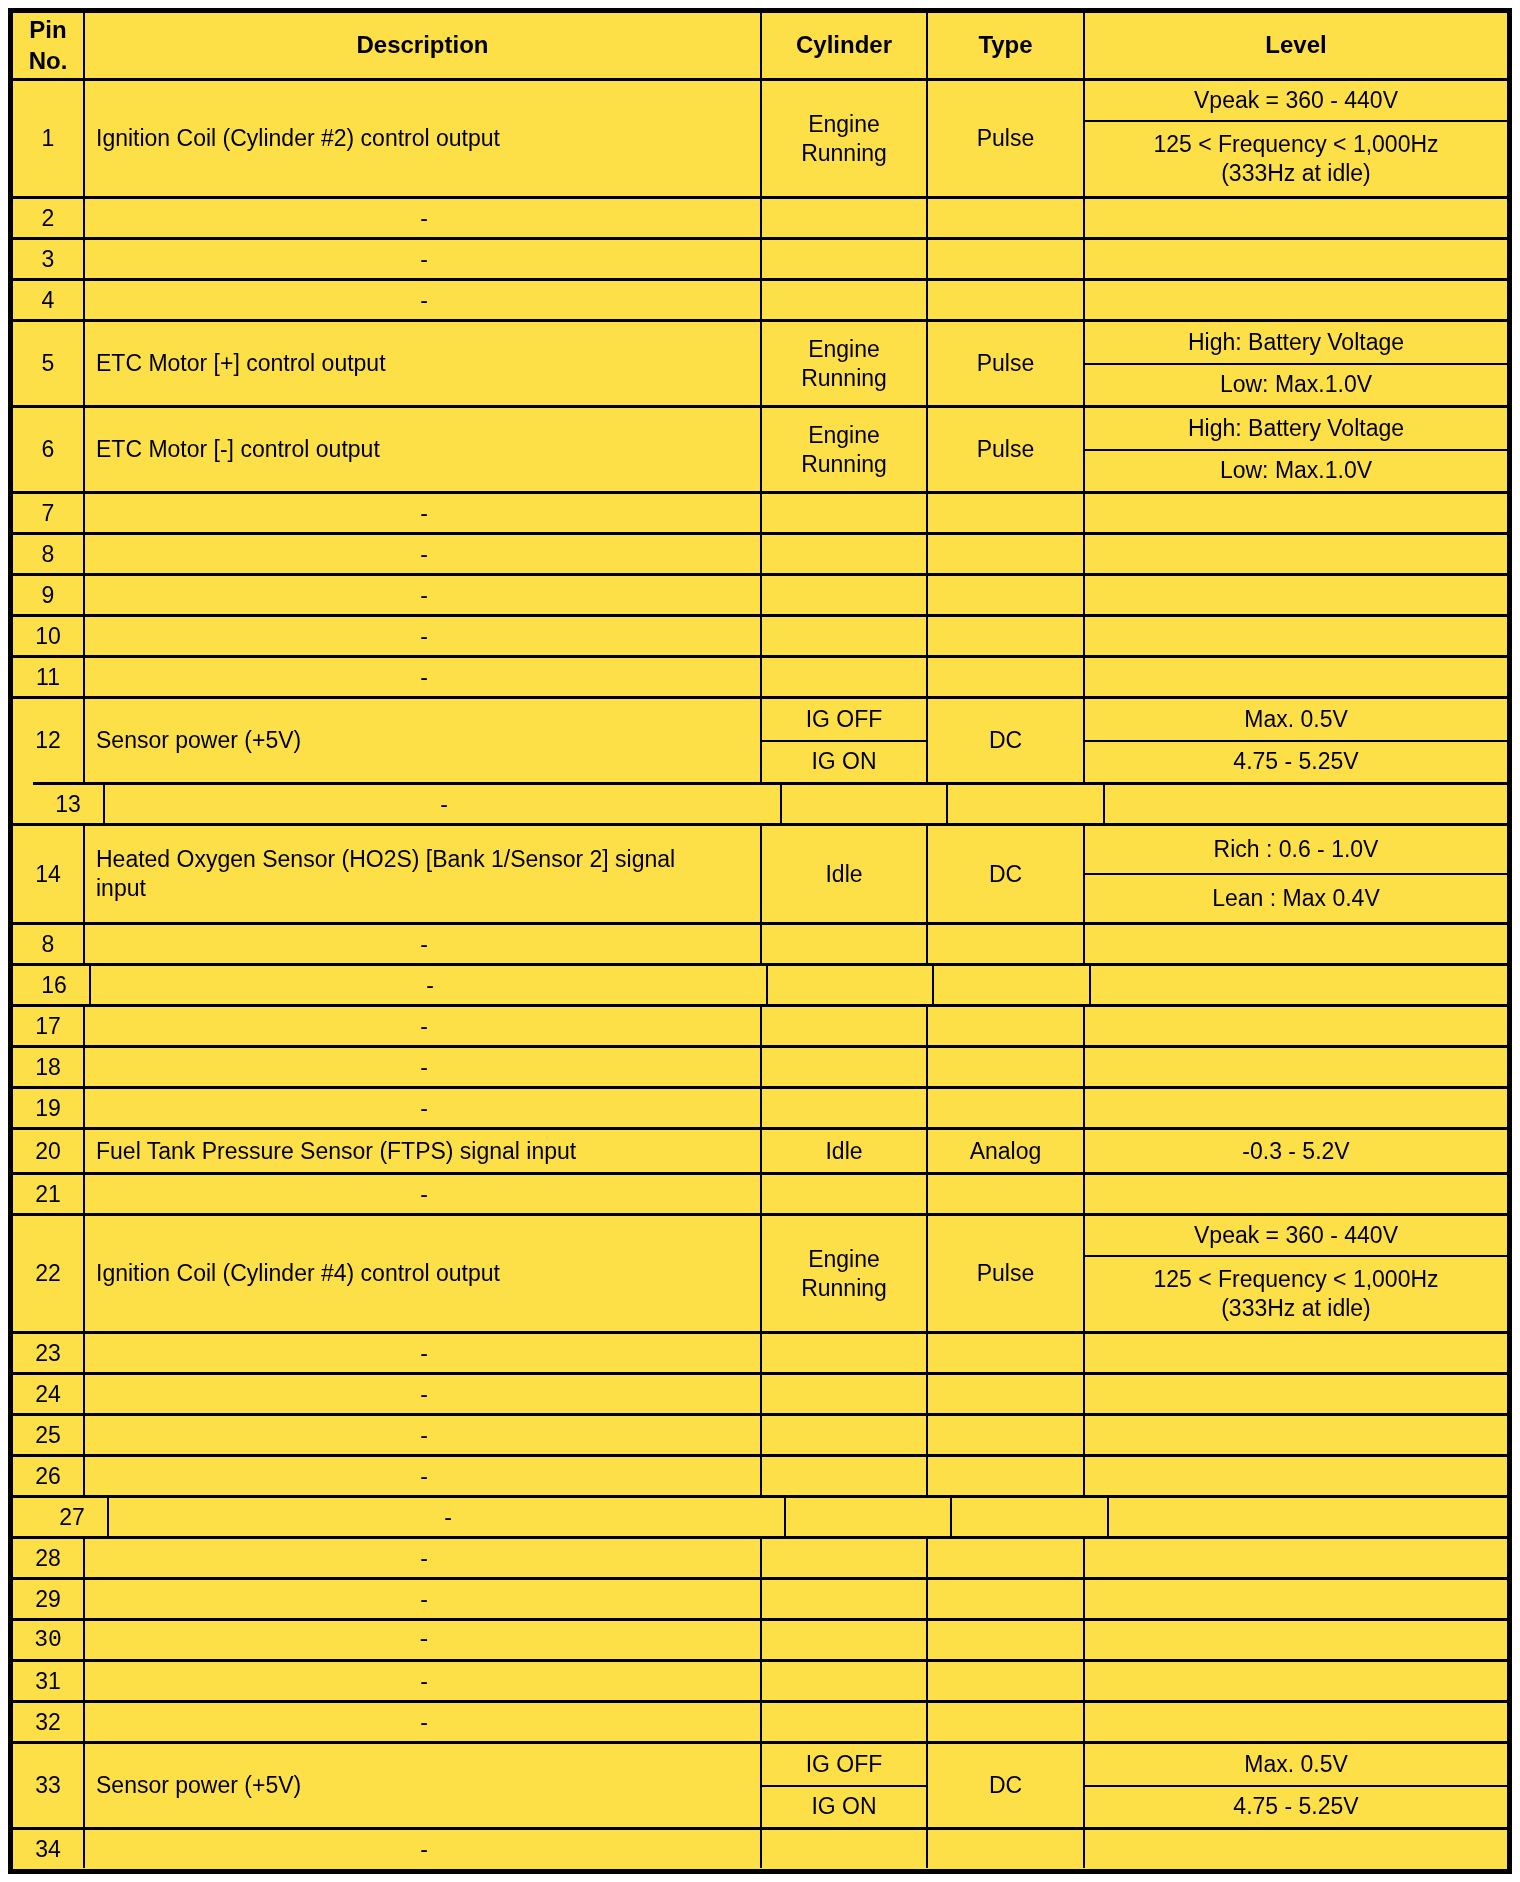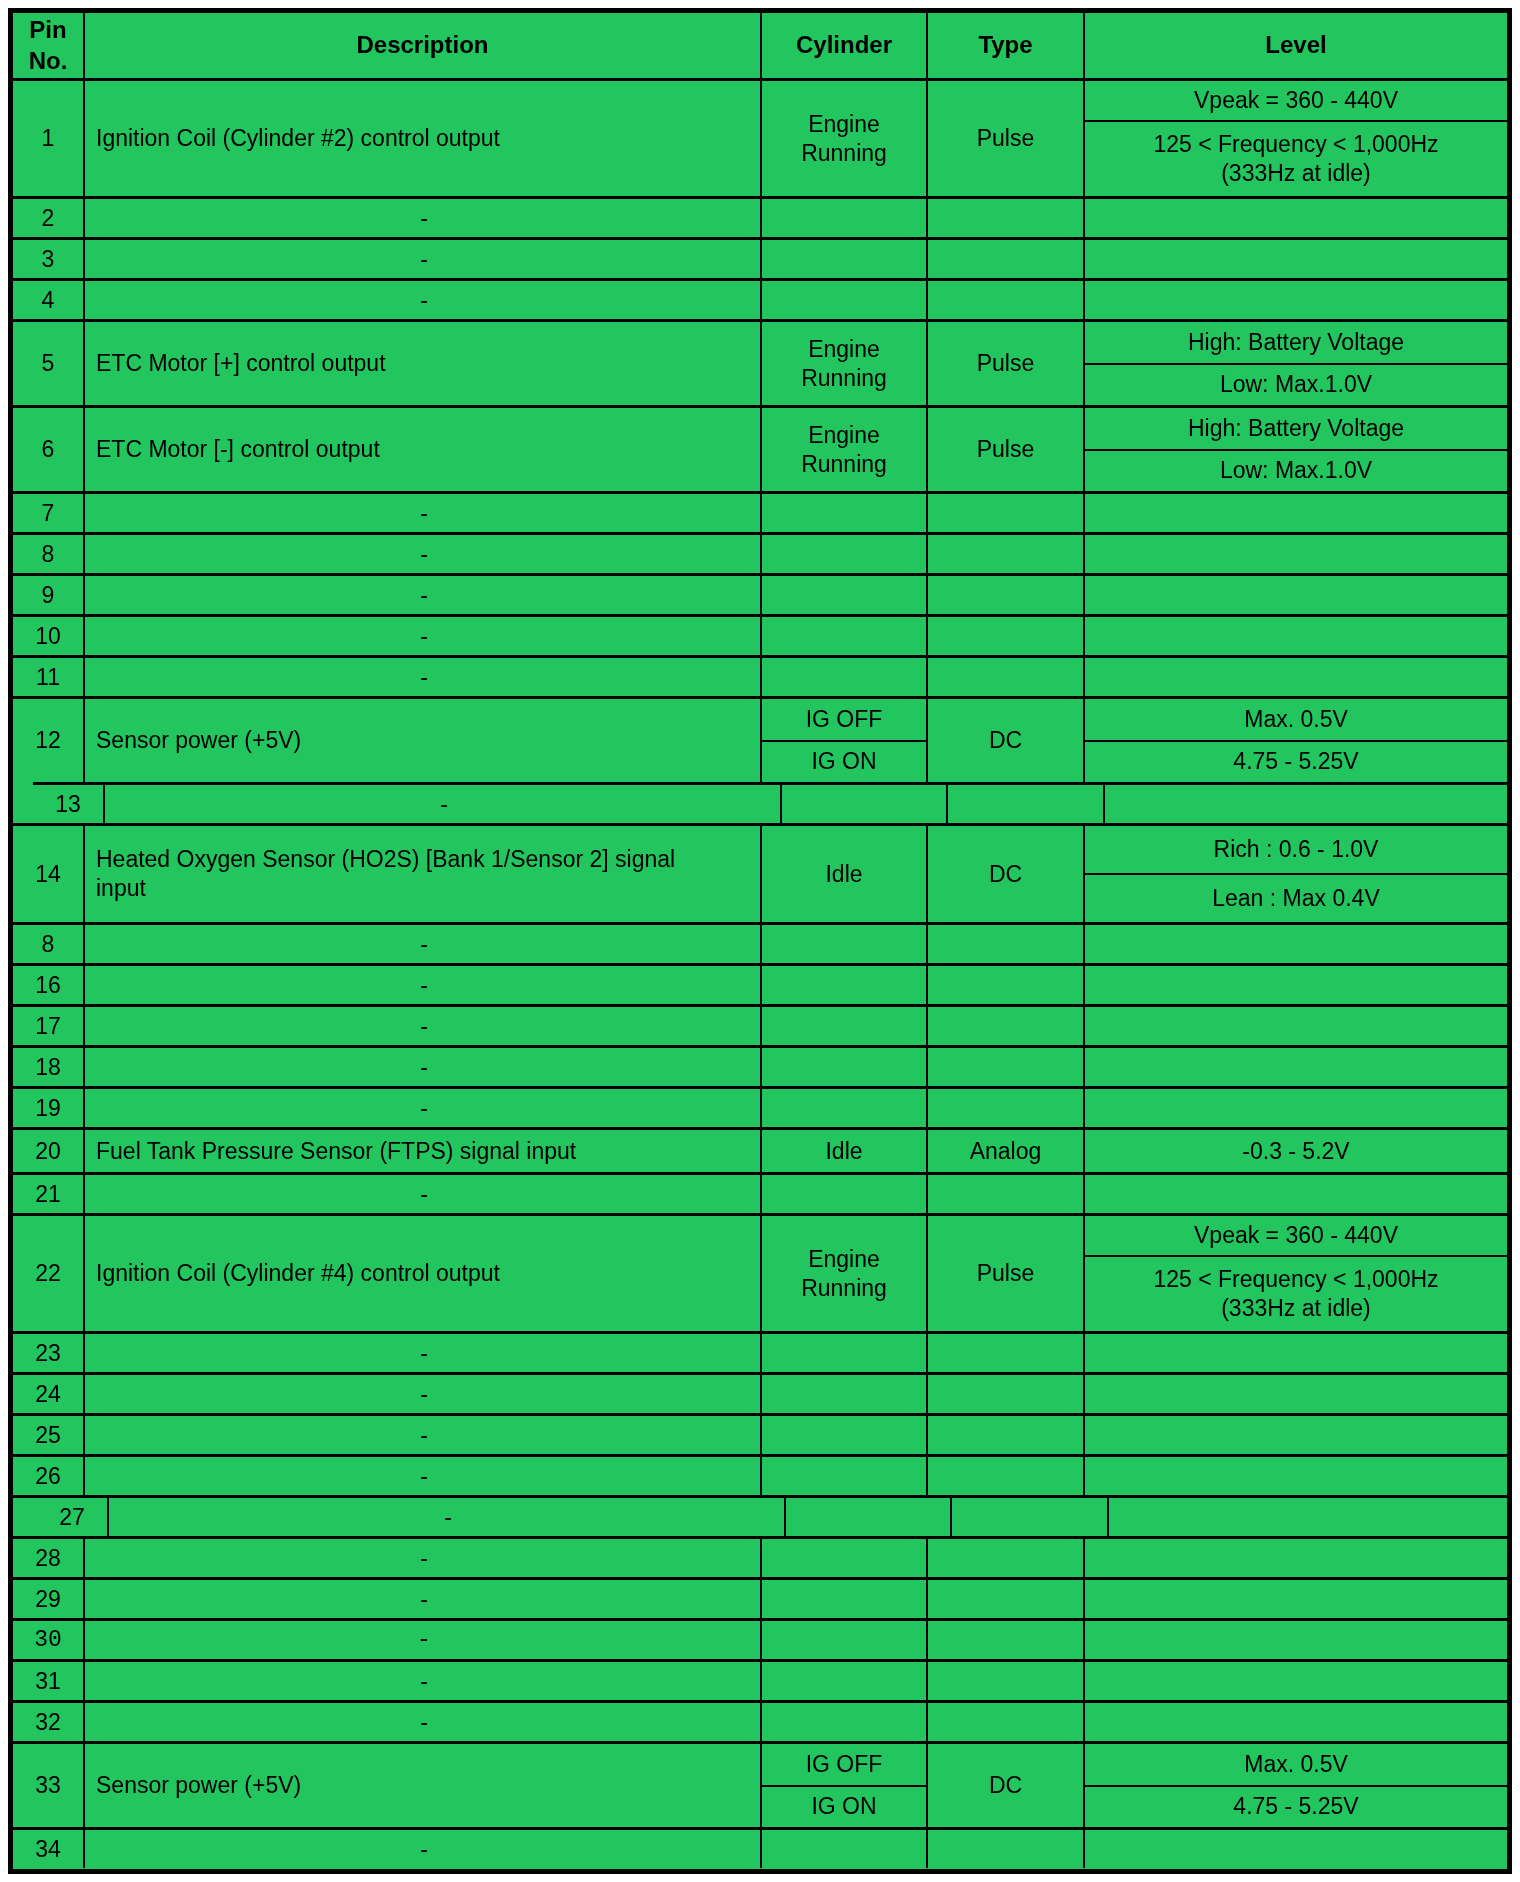--- a/index.html
+++ b/index.html
@@ -17,21 +17,21 @@
   .pin-table {
     position: absolute;
     left: 8px;
     top: 8px;
     width: 1504px;
     height: 1866px;
     border: 5px solid #000000;
     box-sizing: border-box;
     display: flex;
     flex-direction: column;
-    background: #22c55e;
+    background: #fde047;
     overflow: hidden;
   }
   .row {
     display: grid;
     grid-template-columns: 72px 677px 166px 157px 1fr;
     border-top: 3px solid #000000;
     box-sizing: border-box;
     flex: 0 0 auto;
   }
   .row.header-row {
@@ -202,21 +202,21 @@
       <div class="cell type-cell">DC</div>
       <div class="cell stack"><div class="subcell" style="flex-grow: 1;">Rich : 0.6 - 1.0V</div><div class="subcell" style="flex-grow: 1;">Lean : Max 0.4V</div></div>
     </div>
     <div class="row" style="min-height: 41px;">
       <div class="cell pin-cell">8</div>
       <div class="cell desc-cell centered">-</div>
       <div class="cell stack"></div>
       <div class="cell type-cell"></div>
       <div class="cell stack"></div>
     </div>
-    <div class="row" style="min-height: 41px;">
+    <div class="row" style="min-height: 41px; padding-left: 6px;">
       <div class="cell pin-cell">16</div>
       <div class="cell desc-cell centered">-</div>
       <div class="cell stack"></div>
       <div class="cell type-cell"></div>
       <div class="cell stack"></div>
     </div>
     <div class="row" style="min-height: 41px;">
       <div class="cell pin-cell">17</div>
       <div class="cell desc-cell centered">-</div>
       <div class="cell stack"></div>

